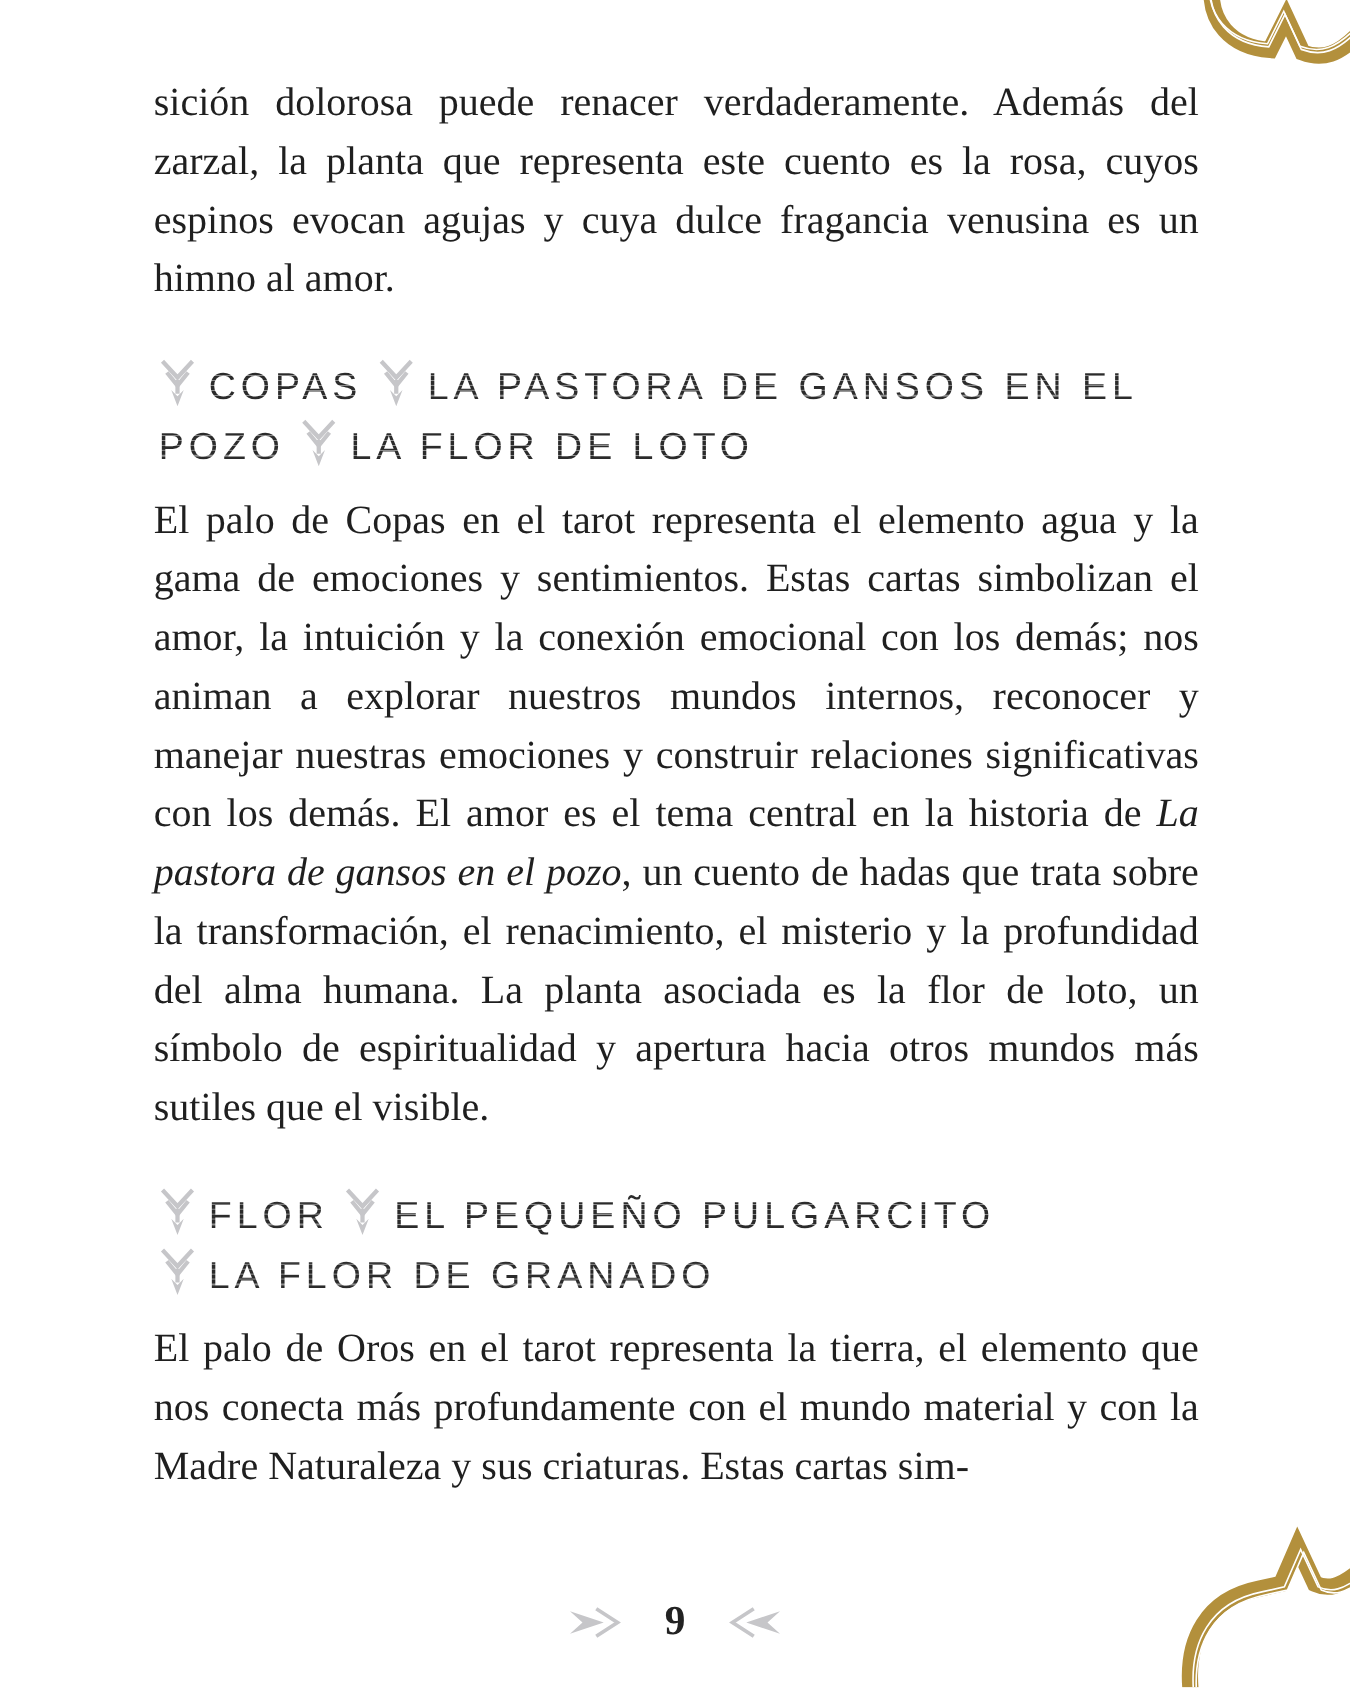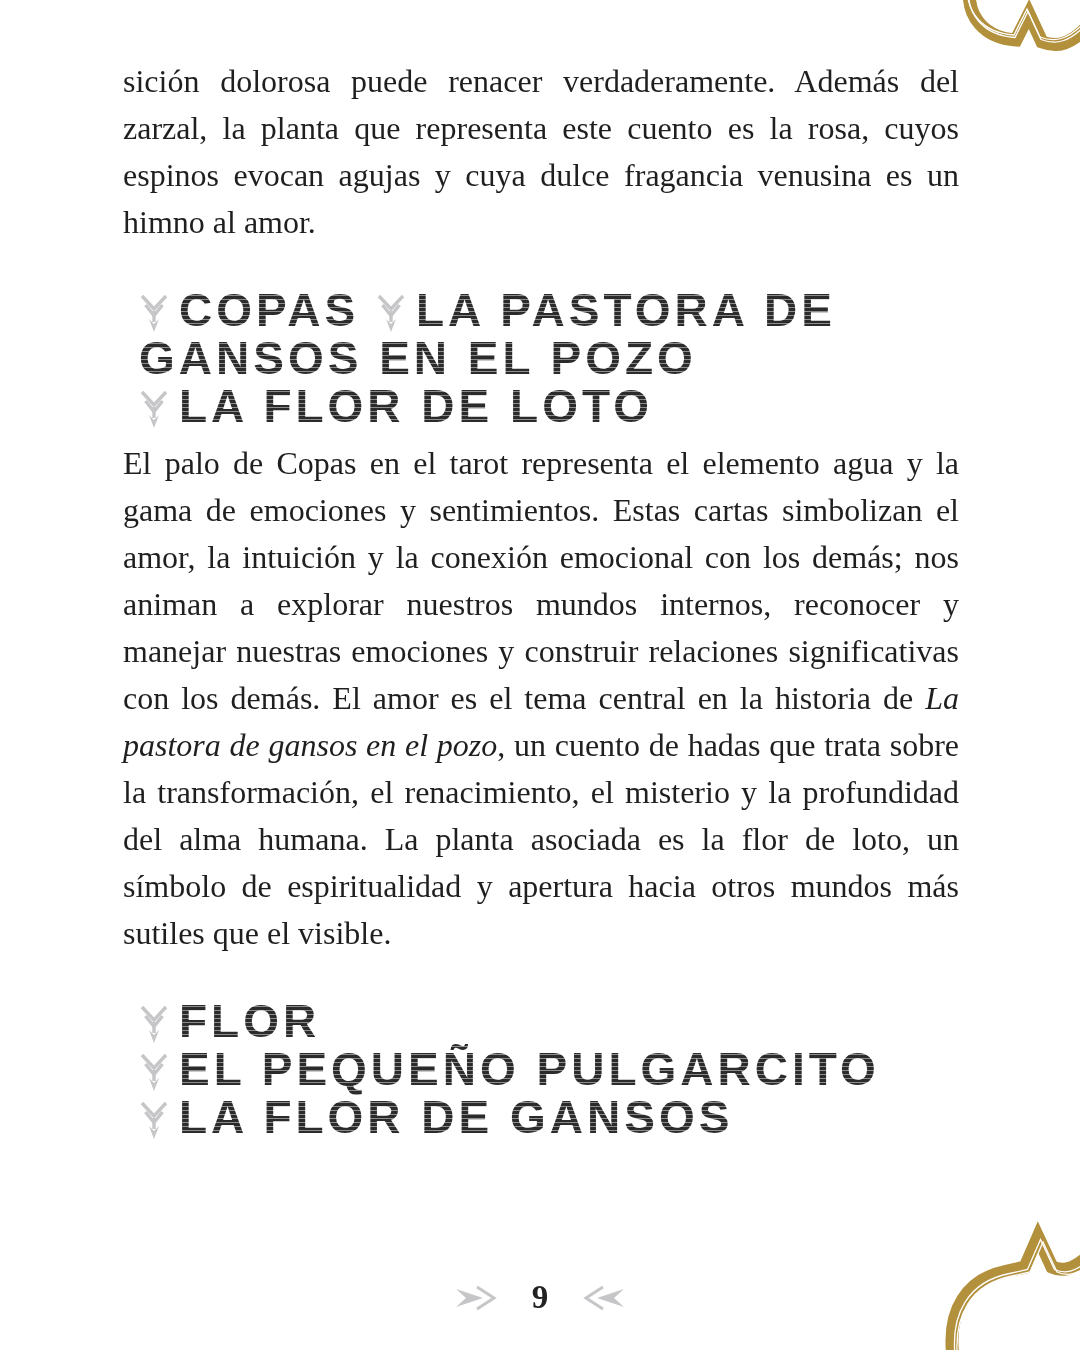--- a/index.html
+++ b/index.html
@@ -18,24 +18,24 @@
   .body-text{
     margin:0;
     font-size:32px;
     line-height:47px;
     color:#1f1f1f;
     text-align:justify;
     hyphens:auto;
   }
   .intro{margin-bottom:0;}
   .deco-heading{
-    margin:40px 0 10px 16px;
+    margin:40px 0 10px 4px;
     font-family:"Liberation Sans", sans-serif;
-    font-weight:700;
-    font-size:46px;
+    font-weight:400;
+    font-size:30px;
     line-height:48px;
     letter-spacing:4px;
     color:#333333;
   }
   .heading-seg{white-space:nowrap;}
   .heading-seg.allow-wrap{white-space:normal;}
   .heading-word{
     background:repeating-linear-gradient(to bottom,#2b2b2b 0 3px,#8d8d8d 3px 4px);
     -webkit-background-clip:text;
     background-clip:text;
@@ -151,24 +151,27 @@
         </svg><span class="heading-word">EL PEQUEÑO PULGARCITO</span>
       </span>
       <span class="heading-seg">
         <svg class="marker-icon" width="30" height="40" viewBox="0 0 30 40">
           <g fill="none" stroke="#c6c6c9" stroke-width="3.4">
             <path d="M3 3 L15 16 L27 3"></path>
             <path d="M6.5 12 L15 22.5 L23.5 12"></path>
             <path d="M15 18 L15 29"></path>
           </g>
           <path d="M15 39 L10 26 L15 31 L20 26 Z" fill="#c6c6c9"></path>
-        </svg><span class="heading-word">LA FLOR DE GANSOS</span>
+        </svg><span class="heading-word">LA FLOR DE GRANADO</span>
       </span>
     </h2>
 
+    <p class="body-text">
+      <span>El palo de Oros en el tarot representa la tierra, el elemento que nos conecta más profundamente con el mundo material y con la Madre Naturaleza y sus criaturas. Estas cartas sim-</span>
+    </p>
 
   </div>
 
   <div class="footer">
     <svg width="46" height="30" viewBox="0 0 46 30">
       <path d="M25 4 L42 15 L25 26" fill="none" stroke="#c6c6c9" stroke-width="3"></path>
       <path d="M4 6 L31 15 L4 24 L14 15 Z" fill="#c6c6c9"></path>
     </svg>
     <span class="page-number">9</span>
     <svg width="46" height="30" viewBox="0 0 46 30">

